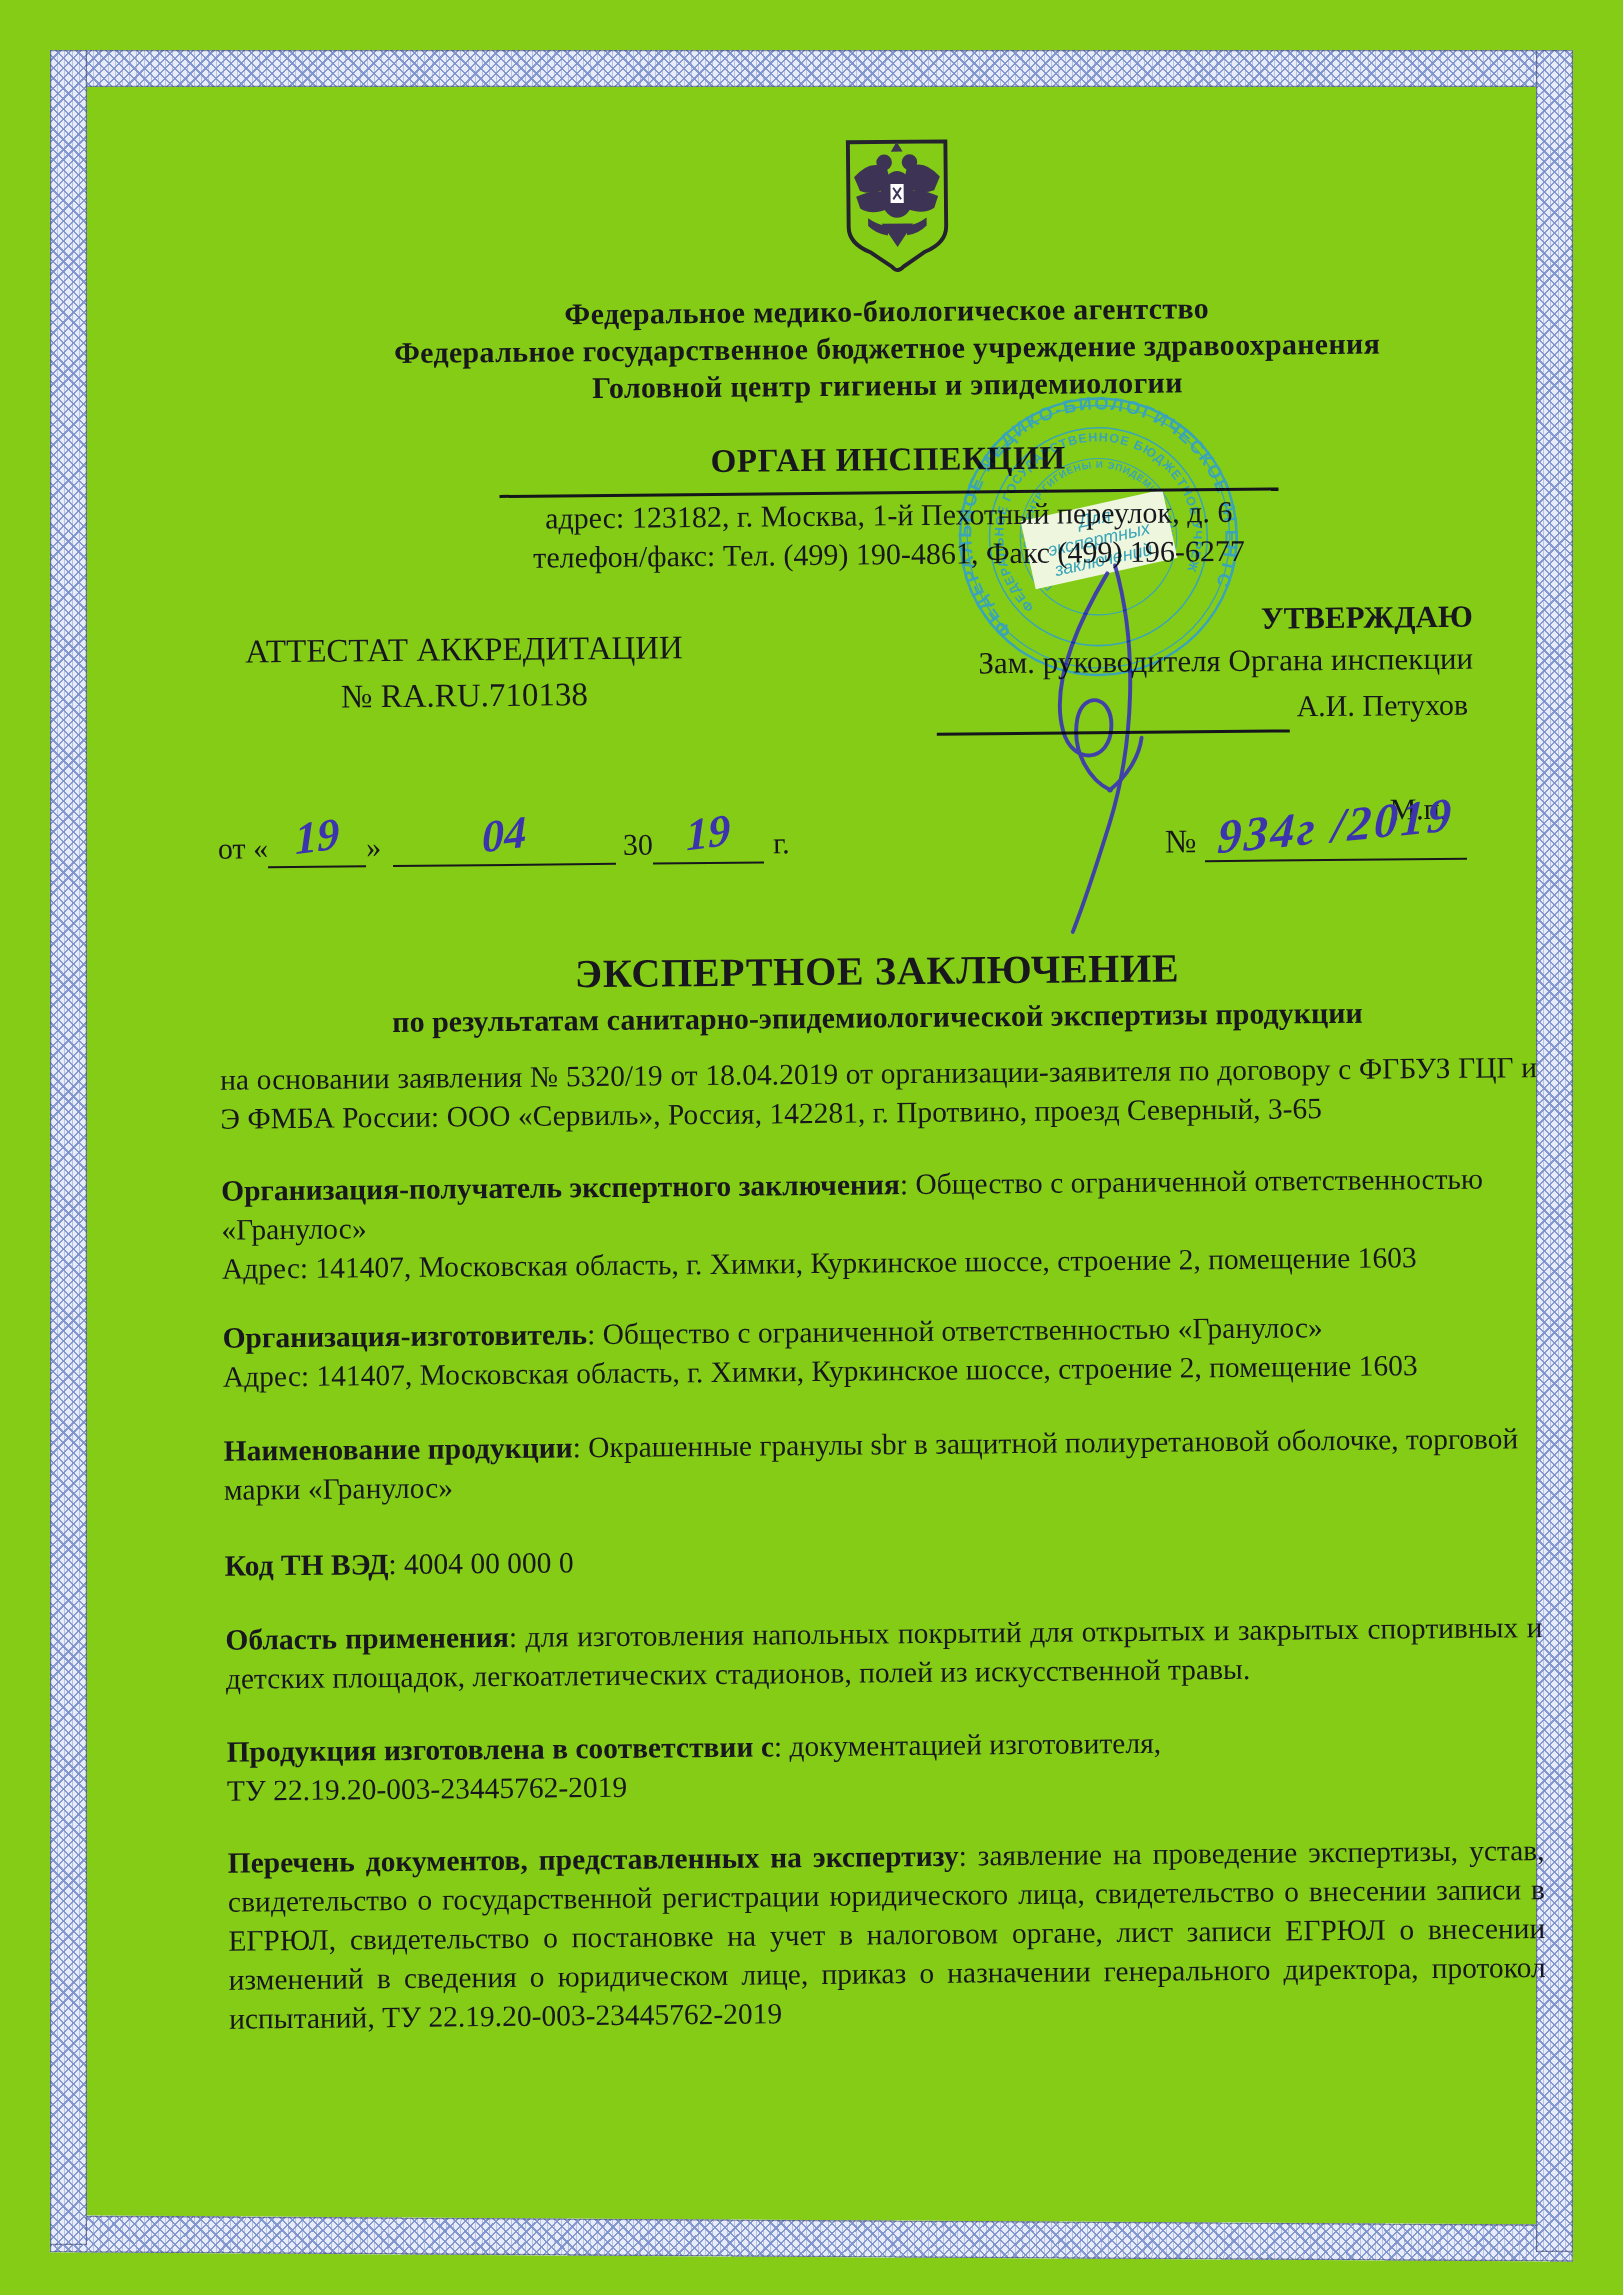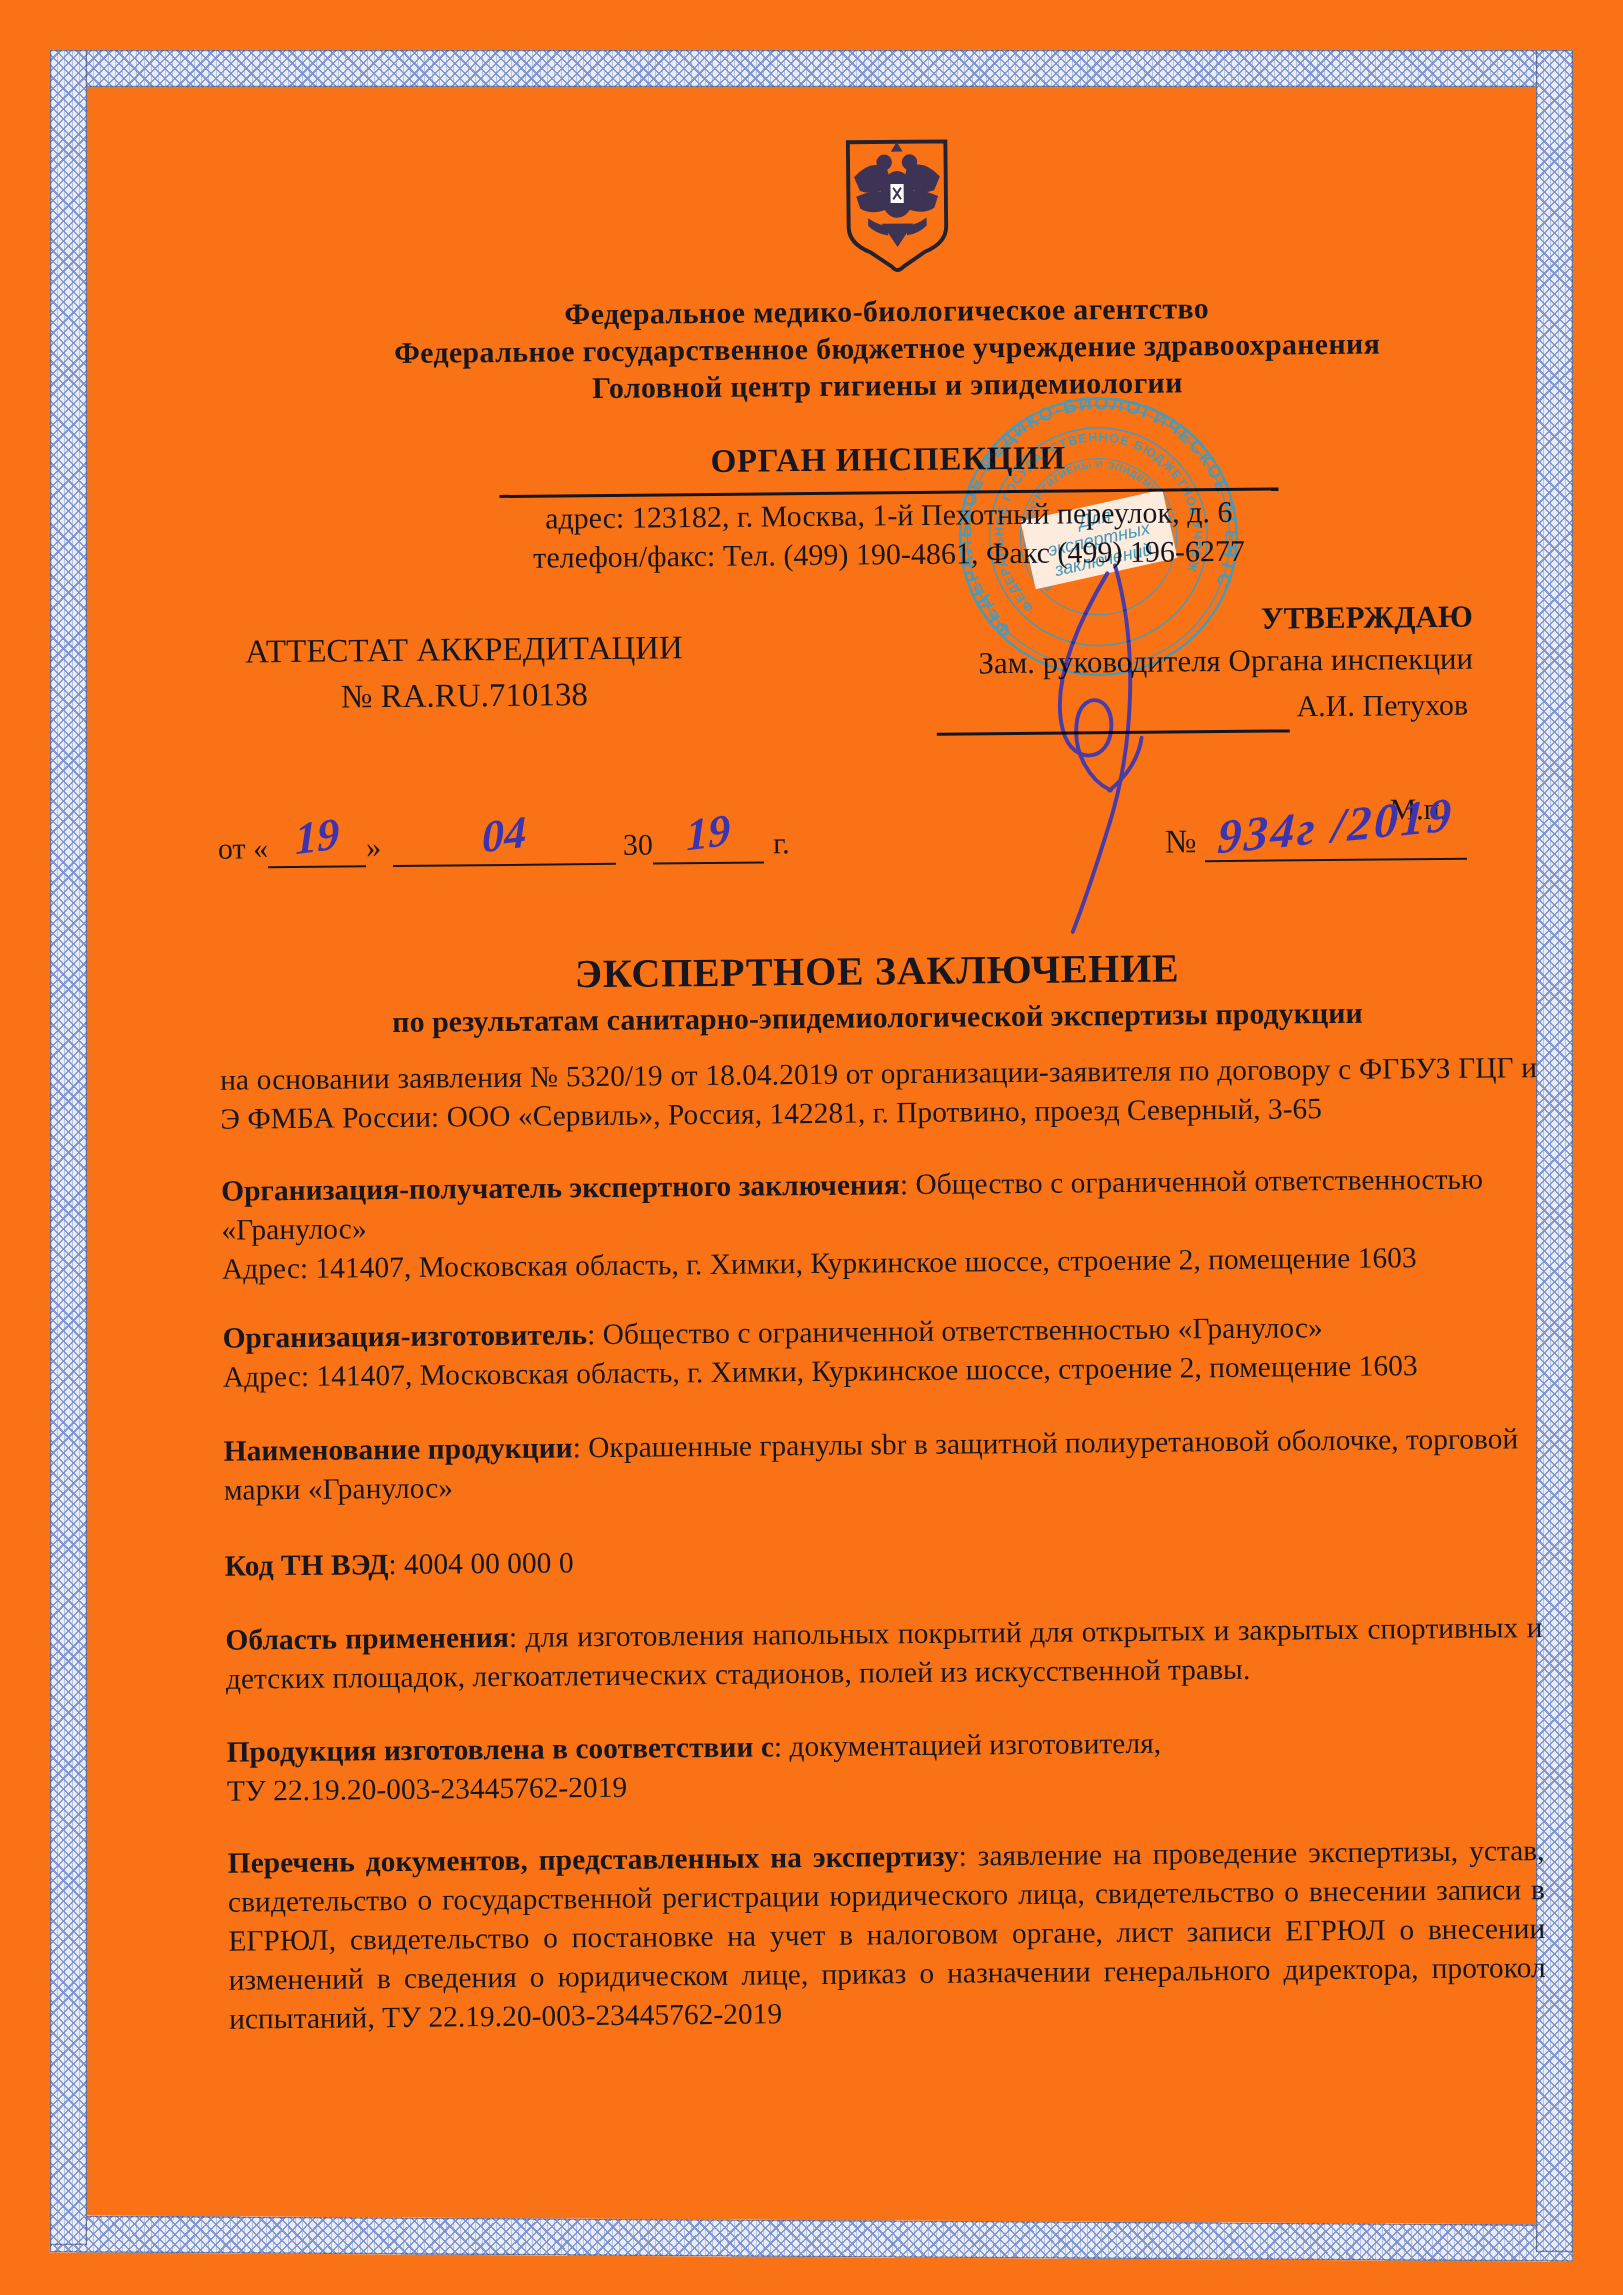--- a/index.html
+++ b/index.html
@@ -1,16 +1,16 @@
 <!DOCTYPE html>
 <html style="font-size:10.5px"><head>
 <meta charset="utf-8">
 <style>
   html,body{margin:0;padding:0;background:#ffffff;}
-  .page{position:relative;width:1623px;height:2295px;background:#f97316;overflow:hidden;
+  .page{position:relative;width:1623px;height:2295px;background:#84cc16;overflow:hidden;
         font-family:"Liberation Serif","DejaVu Serif",serif;color:#17171d;}
   
   .frame{position:absolute;inset:50px;pointer-events:none;}
   .band{position:absolute;background-color:#e7ecf8;
     background-image:
       repeating-linear-gradient(45deg, rgba(123,145,204,.9) 0 1.6px, transparent 1.6px 7.2px),
       repeating-linear-gradient(-45deg, rgba(123,145,204,.9) 0 1.6px, transparent 1.6px 7.2px),
       repeating-linear-gradient(90deg, rgba(123,145,204,.45) 0 1px, transparent 1px 7.2px);
     box-shadow: inset 0 0 0 1.3px rgba(52,62,105,.55);}
   .band.top{left:0;right:0;top:0;height:37px;}

